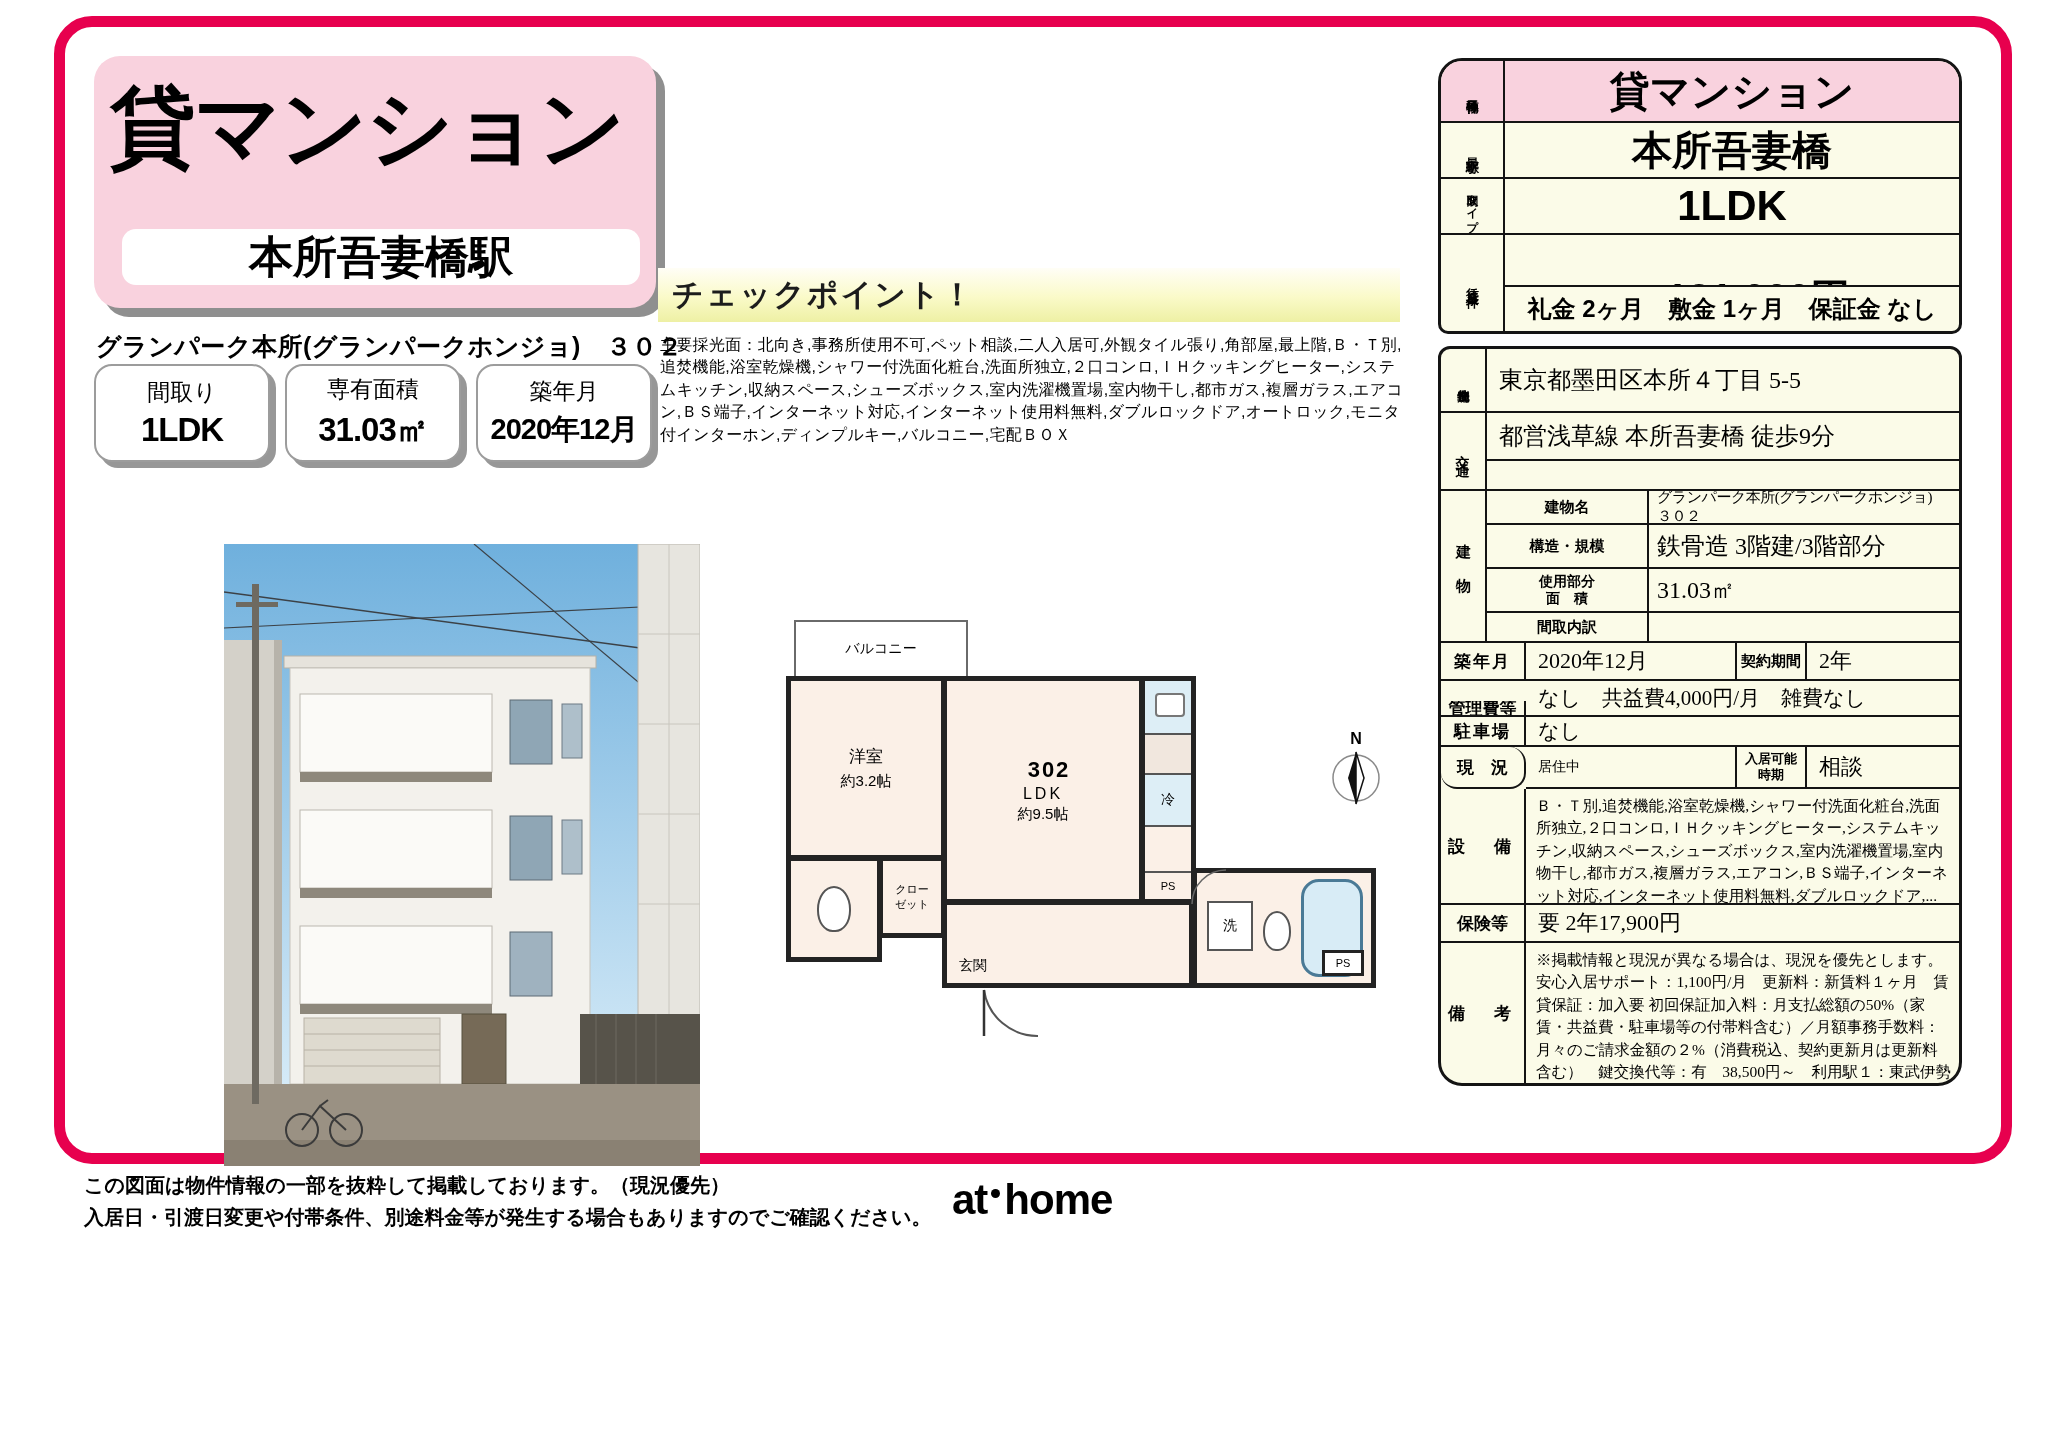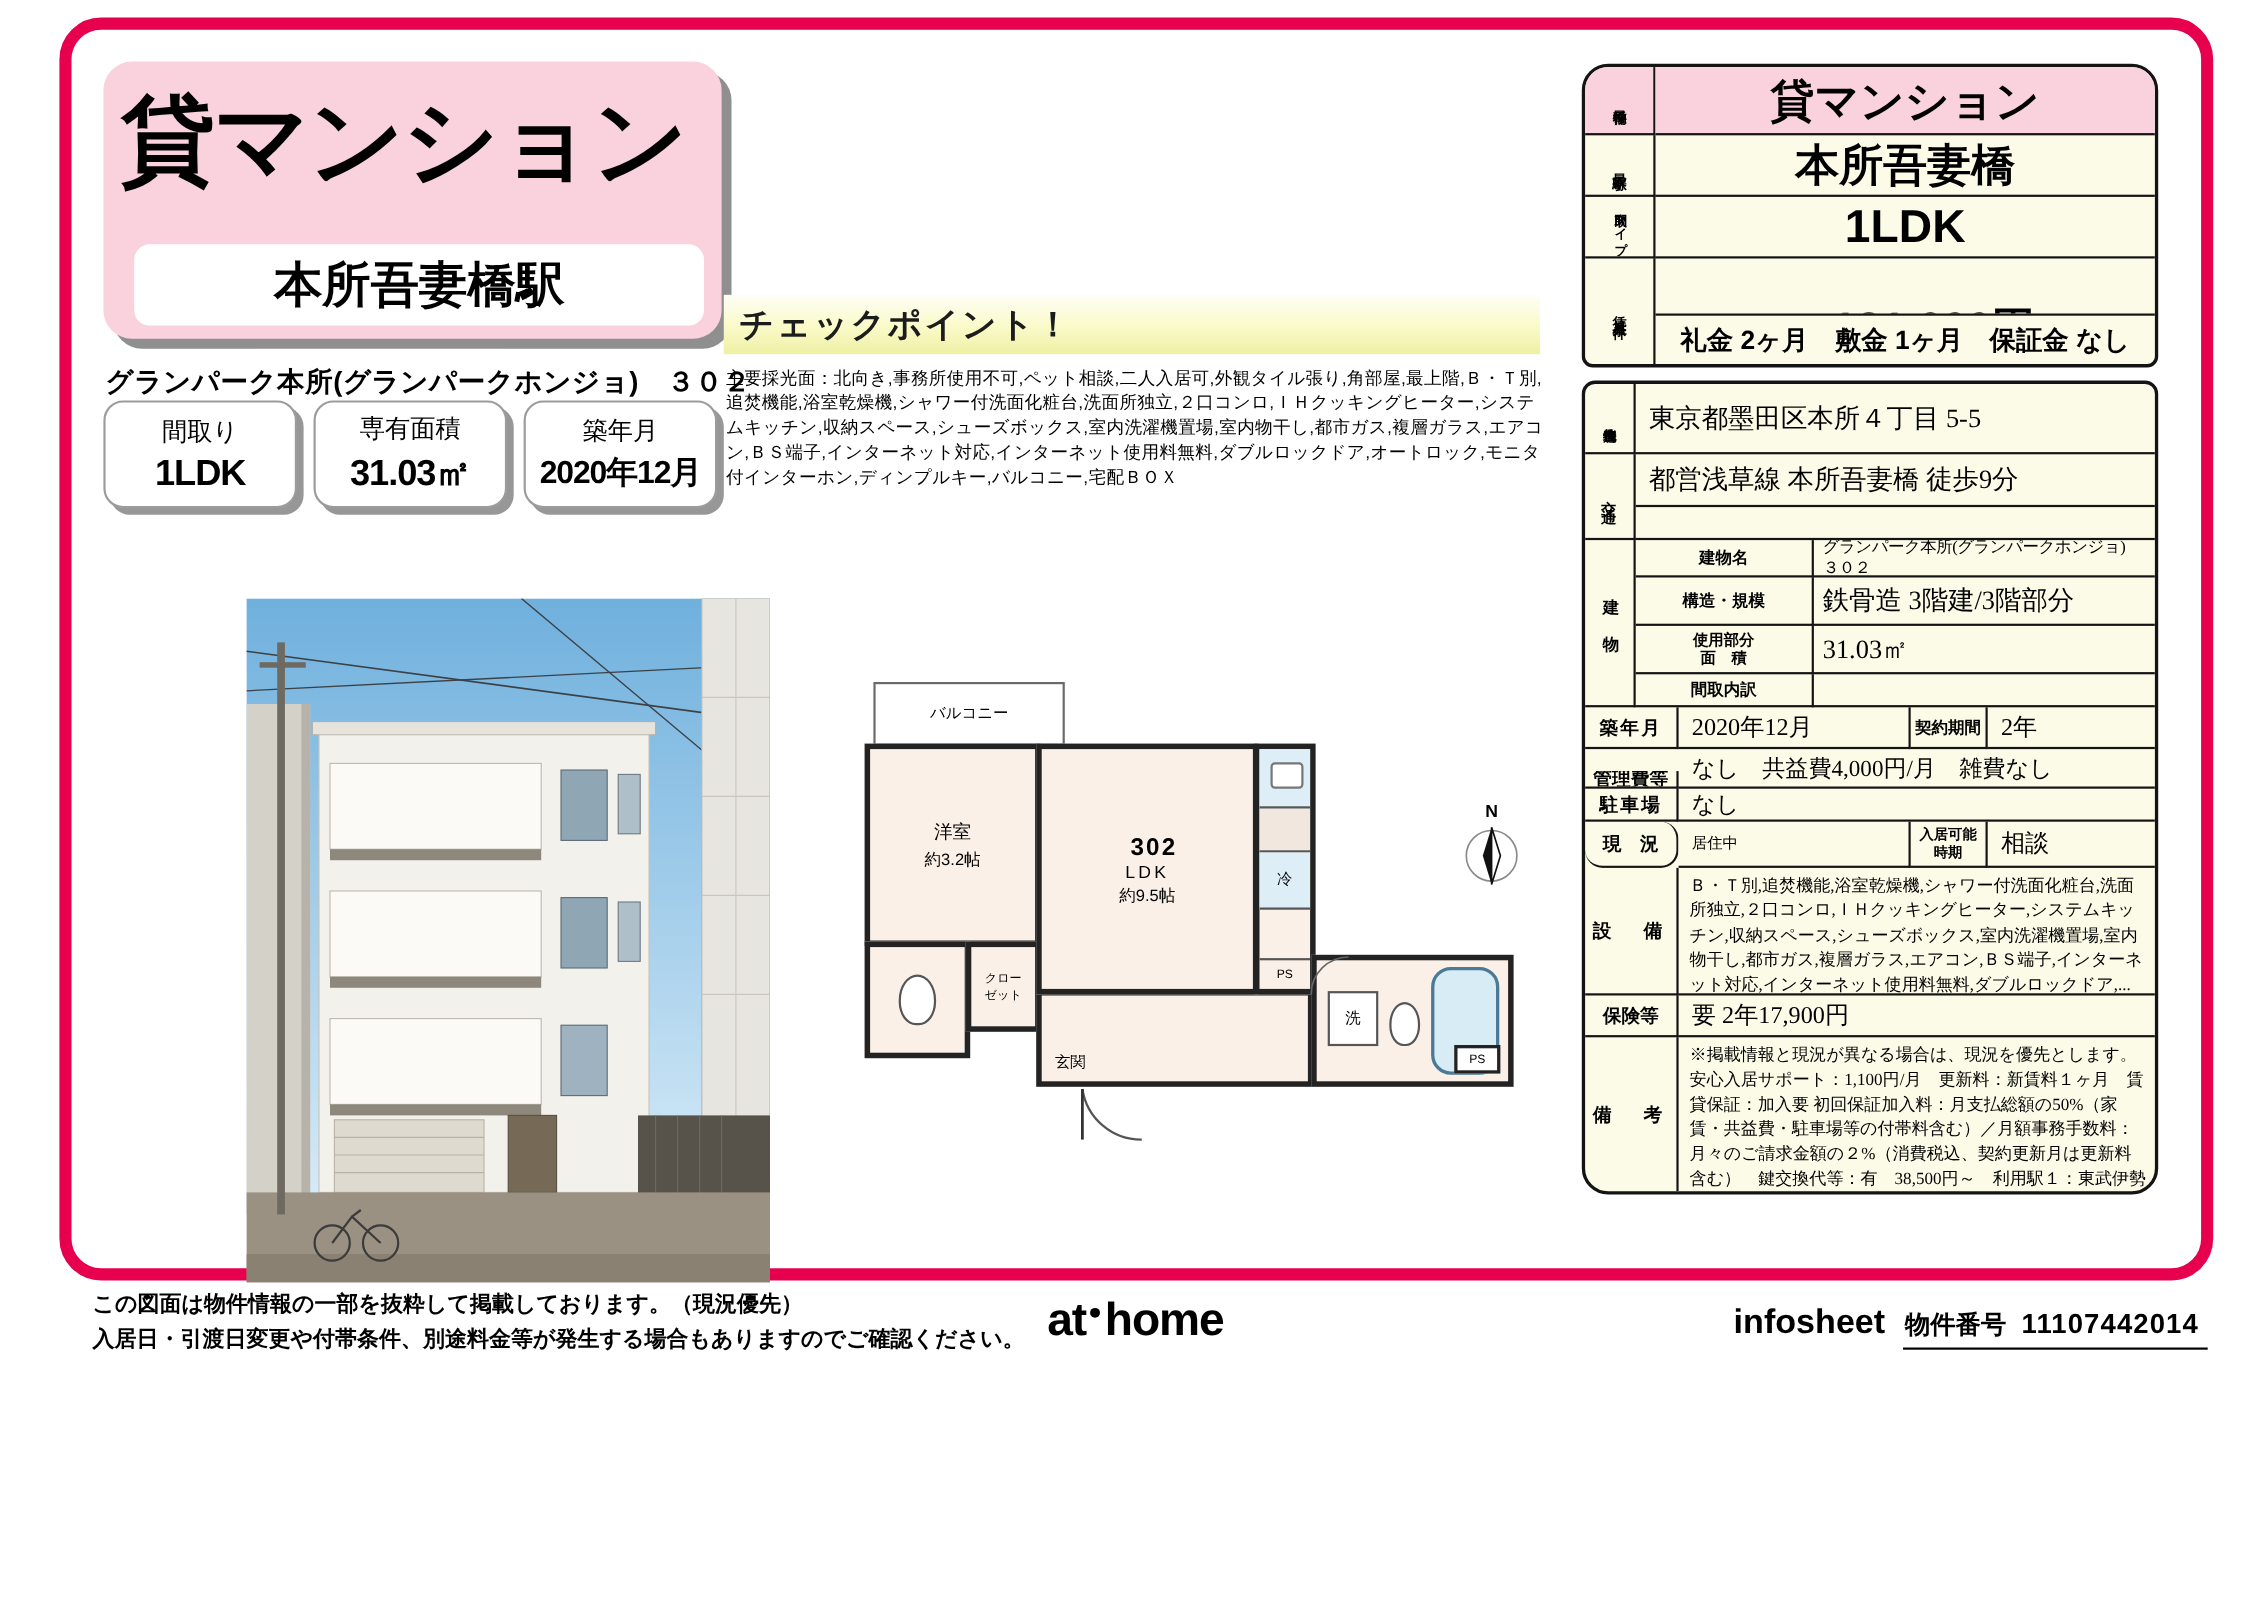--- a/index.html
+++ b/index.html
@@ -8,21 +8,21 @@
   .page { position:relative; width:2056px; height:1453px; background:#fff; overflow:hidden; }
 
   
   .frame { position:absolute; left:54px; top:16px; width:1958px; height:1148px;
            border:11px solid #e7004e; border-radius:38px; }
 
   
   .pink-box { position:absolute; left:94px; top:56px; width:562px; height:252px;
               background:#f9d2de; border-radius:26px; box-shadow:9px 9px 0 #8f8f8f; }
   .main-title { position:absolute; left:16px; top:14px; font-size:86px; font-weight:bold; letter-spacing:-2px; }
-  .station-box { position:absolute; left:28px; right:16px; bottom:12px; height:74px; background:#fff;
+  .station-box { position:absolute; left:28px; right:16px; bottom:23px; height:56px; background:#fff;
                  border-radius:14px; display:flex; align-items:center; justify-content:center;
                  font-size:44px; font-weight:bold; }
   .bldg-line { position:absolute; left:96px; top:330px; font-size:25px; font-weight:600; letter-spacing:0.5px; }
 
   
   .badges { position:absolute; left:94px; top:364px; display:flex; gap:15px; }
   .badge { width:176px; height:98px; background:#fff; border:2px solid #9c9c9c; border-radius:18px;
            box-shadow:6px 6px 0 #979797; display:flex; flex-direction:column; align-items:center;
            justify-content:center; gap:3px; }
   .badge .bl { font-size:23px; }
@@ -316,21 +316,14 @@
     <div class="cell lastcol lastrow ser smalltxt" style="grid-area:14/3/15/7;">※掲載情報と現況が異なる場合は、現況を優先とします。　安心入居サポート：1,100円/月　更新料：新賃料１ヶ月　賃貸保証：加入要 初回保証加入料：月支払総額の50%（家賃・共益費・駐車場等の付帯料含む）／月額事務手数料：月々のご請求金額の２%（消費税込、契約更新月は更新料含む）　鍵交換代等：有　38,500円～　利用駅１：東武伊勢崎・大師線 とうきょうスカイツリー 徒歩13分</div>
   </div>
 
   <div class="disc1">この図面は物件情報の一部を抜粋して掲載しております。（現況優先）</div>
   <div class="disc2">入居日・引渡日変更や付帯条件、別途料金等が発生する場合もありますのでご確認ください。</div>
   <div class="logo">
     <span class="la">at</span>
     <span class="ldot"></span>
     <span class="la">home</span>
   </div>
-  <div class="inforow">
-    <span class="inf">infosheet</span>
-    <span class="pnum-wrap">
-      <span class="pn-label">物件番号</span>
-      <span class="pn-value">11107442014</span>
-    </span>
-  </div>
 
 </div>
 
 </body></html>

